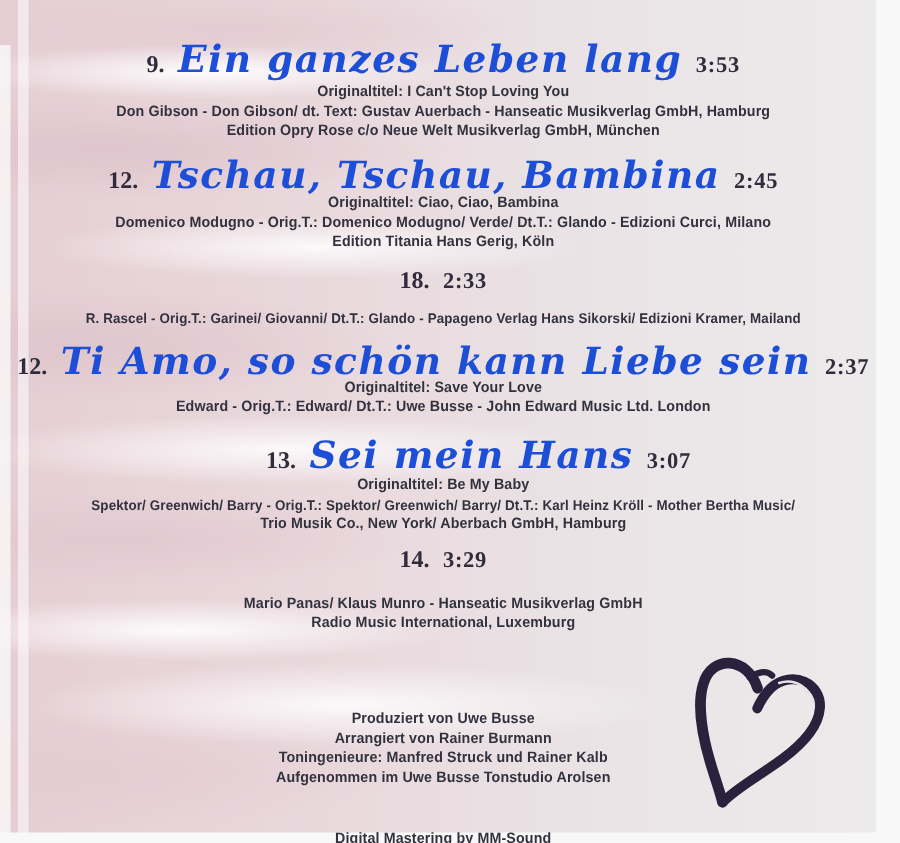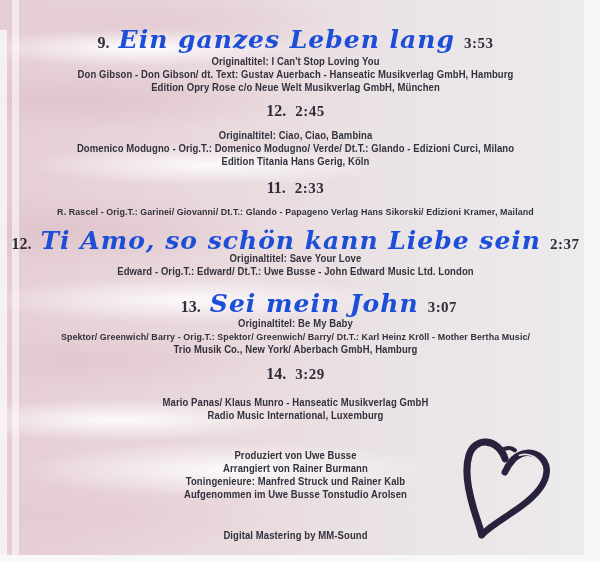--- a/index.html
+++ b/index.html
@@ -44,21 +44,21 @@
     font-size:10px;font-weight:bold;color:#32323e;line-height:13px;
     letter-spacing:0.1px;transform:scaleX(0.95);transform-origin:50% 50%;
     white-space:nowrap;
   }
   .small.xl{font-size:9.4px;}
   .h26 .title-row{height:26px;}
   .h27 .title-row{height:27px;}
   .h28 .title-row{height:28px;padding-left:47px;}
   .h31 .title-row{height:31px;}
 
-  .block{position:absolute;left:7px;right:16px;text-align:center;}
+  .block{position:absolute;left:7px;right:16px;text-align:center;margin-top:24px;}
   .heart{position:absolute;left:450px;top:436px;width:104px;height:114px;transform:rotate(13deg);}
   .heart path{fill:none;stroke:#28223c;stroke-linecap:round;}
 </style>
 </head>
 <body>
 
 <div class="page"></div>
 <div class="band-light"></div>
 <div class="edge left"></div>
 <div class="edge right"></div>
@@ -71,49 +71,50 @@
     <span class="dur">3:53</span>
   </div>
   <div class="small">Originaltitel: I Can't Stop Loving You</div>
   <div class="small">Don Gibson - Don Gibson/ dt. Text: Gustav Auerbach - Hanseatic Musikverlag GmbH, Hamburg</div>
   <div class="small">Edition Opry Rose c/o Neue Welt Musikverlag GmbH, München</div>
 </div>
 
 <div class="track h27" style="top:102px">
   <div class="title-row">
     <span class="num">12.</span>
+    <span class="script">Tschau, Tschau, Bambina</span>
     <span class="dur">2:45</span>
   </div>
   <div class="small">Originaltitel: Ciao, Ciao, Bambina</div>
   <div class="small">Domenico Modugno - Orig.T.: Domenico Modugno/ Verde/ Dt.T.: Glando - Edizioni Curci, Milano</div>
   <div class="small">Edition Titania Hans Gerig, Köln</div>
 </div>
 
 <div class="track h26" style="top:179px">
   <div class="title-row">
-    <span class="num">11.</span>
+    <span class="num">18.</span>
     <span class="dur">2:33</span>
   </div>
   <div class="small xl">R. Rascel - Orig.T.: Garinei/ Giovanni/ Dt.T.: Glando - Papageno Verlag Hans Sikorski/ Edizioni Kramer, Mailand</div>
 </div>
 
 <div class="track h26" style="top:226px">
   <div class="title-row">
     <span class="num">12.</span>
     <span class="script">Ti Amo, so schön kann Liebe sein</span>
     <span class="dur">2:37</span>
   </div>
   <div class="small">Originaltitel: Save Your Love</div>
   <div class="small">Edward - Orig.T.: Edward/ Dt.T.: Uwe Busse - John Edward Music Ltd. London</div>
 </div>
 
 <div class="track h28" style="top:289px">
   <div class="title-row">
     <span class="num">13.</span>
-    <span class="script">Sei mein John</span>
+    <span class="script">Sei mein Hans</span>
     <span class="dur">3:07</span>
   </div>
   <div class="small">Originaltitel: Be My Baby</div>
   <div class="small xl">Spektor/ Greenwich/ Barry - Orig.T.: Spektor/ Greenwich/ Barry/ Dt.T.: Karl Heinz Kröll - Mother Bertha Music/</div>
   <div class="small">Trio Musik Co., New York/ Aberbach GmbH, Hamburg</div>
 </div>
 
 <div class="track h31" style="top:365px">
   <div class="title-row">
     <span class="num">14.</span>

